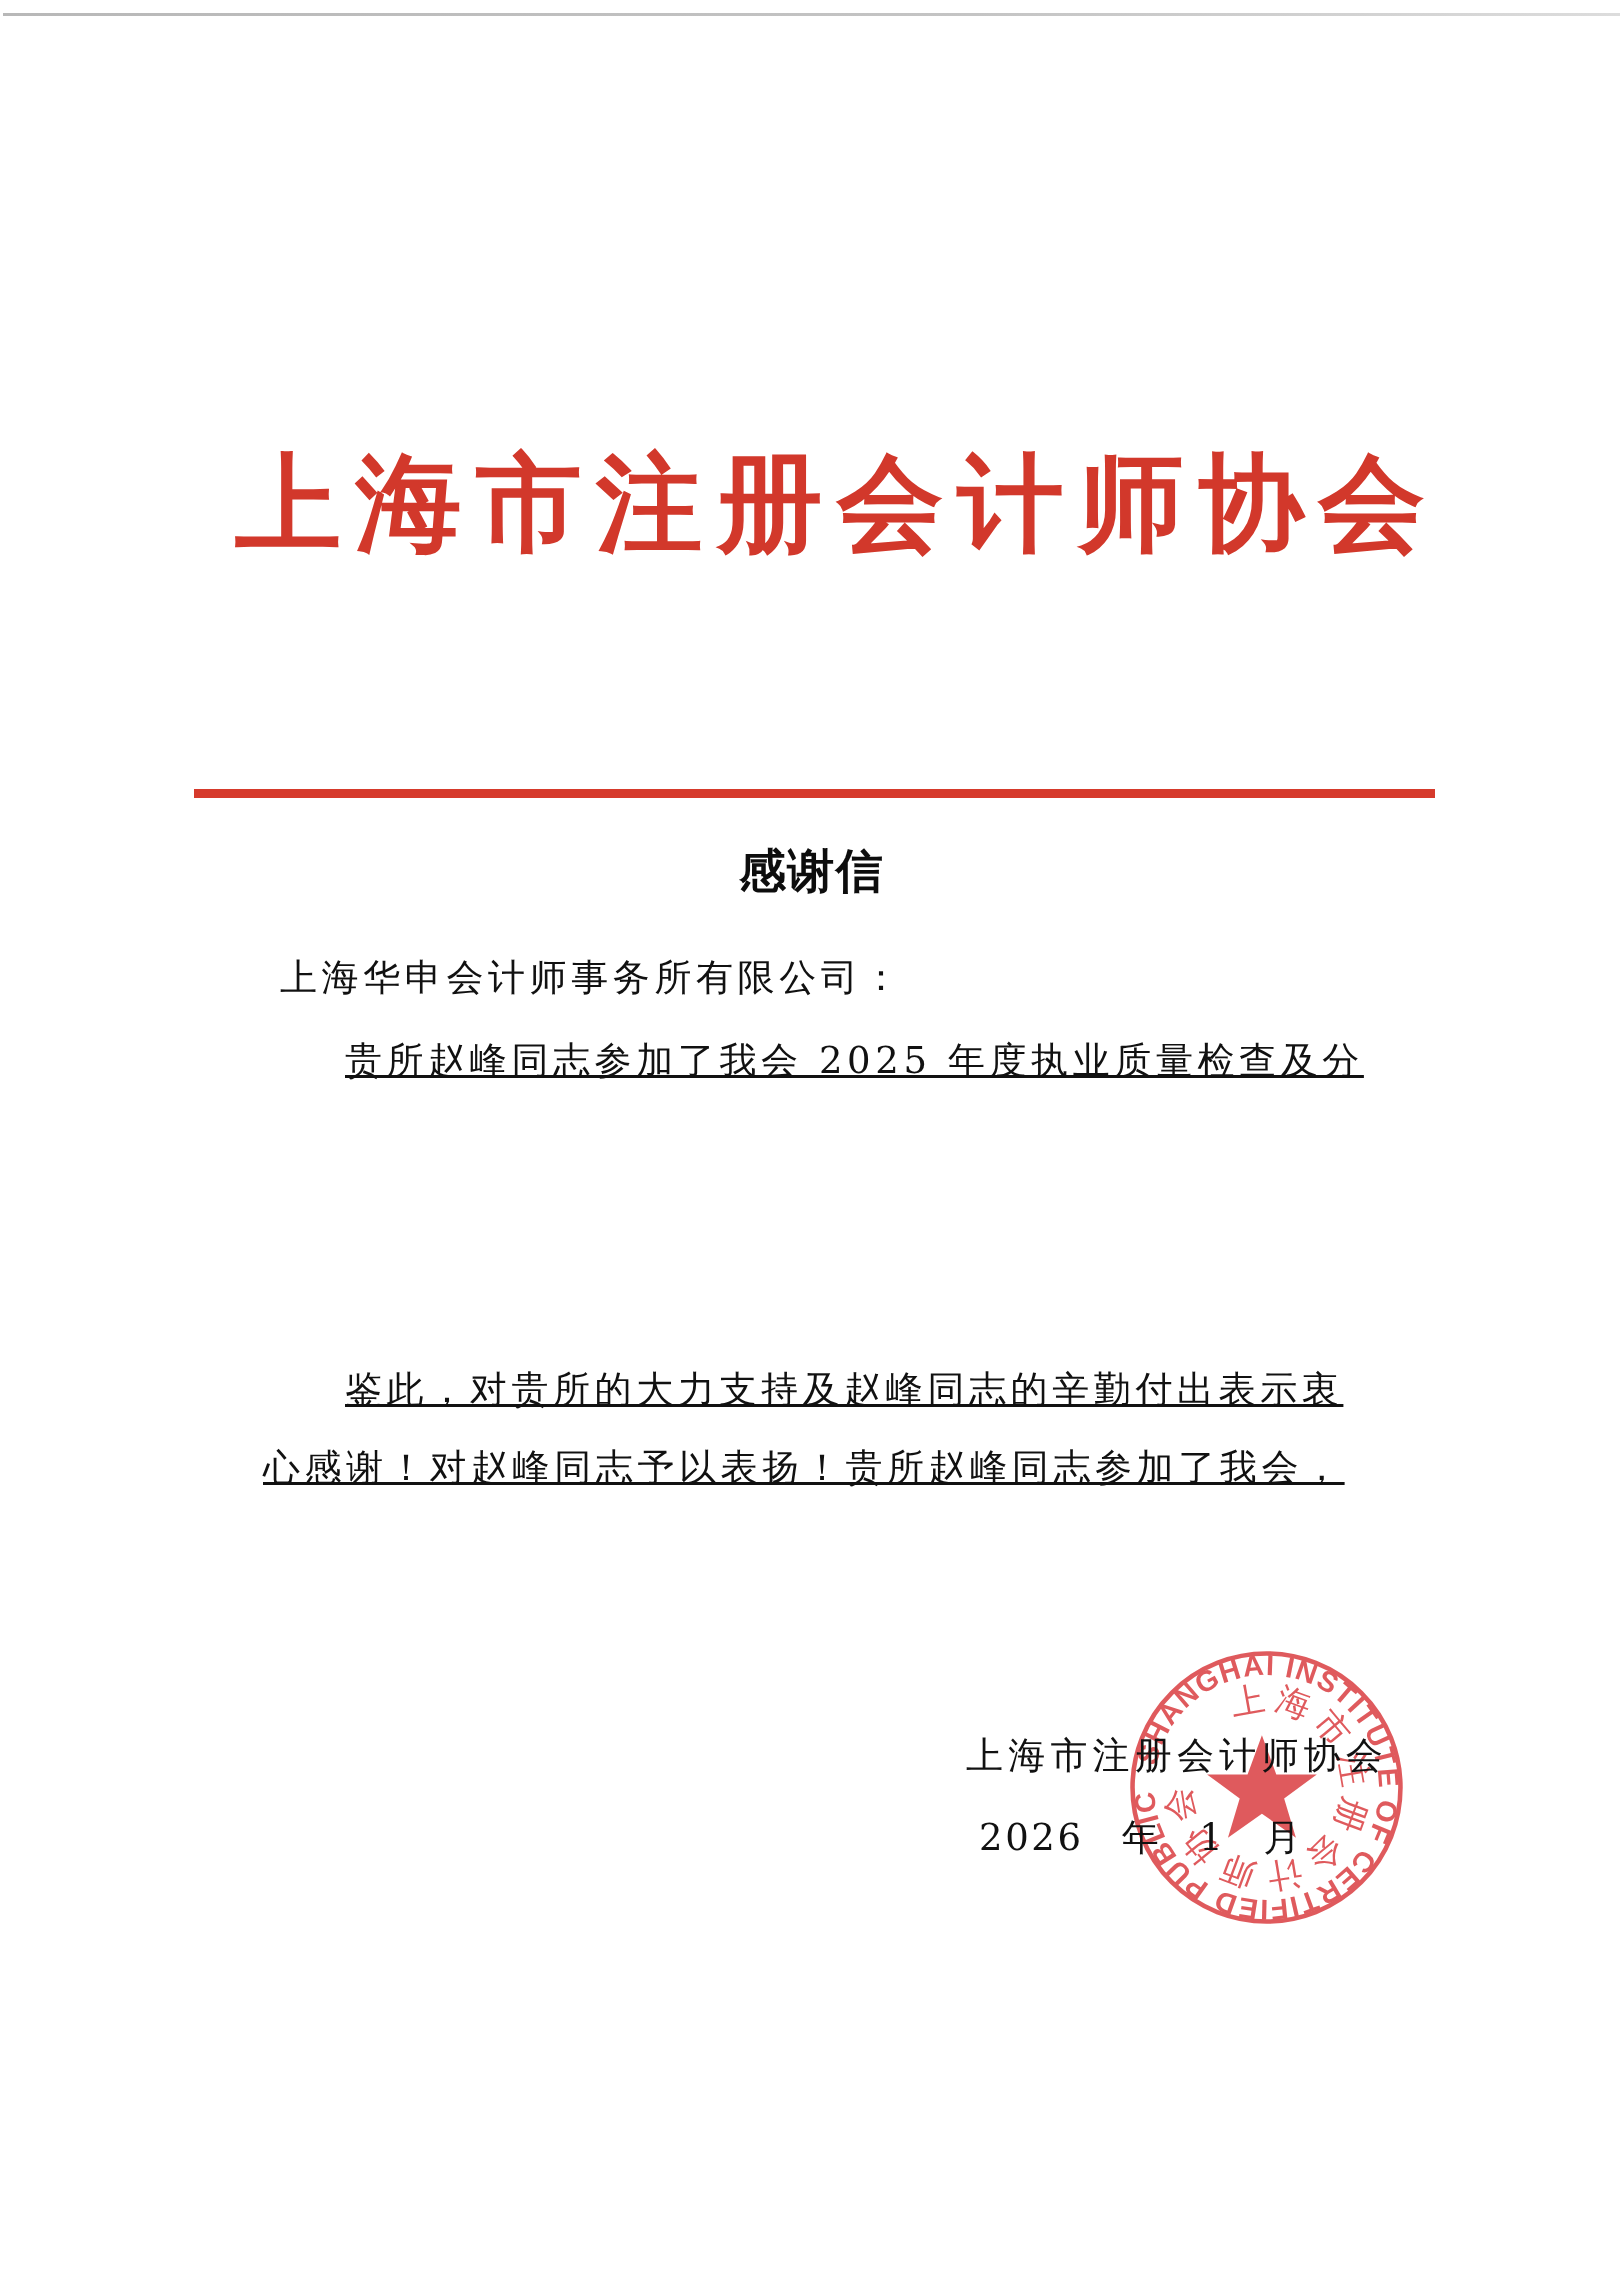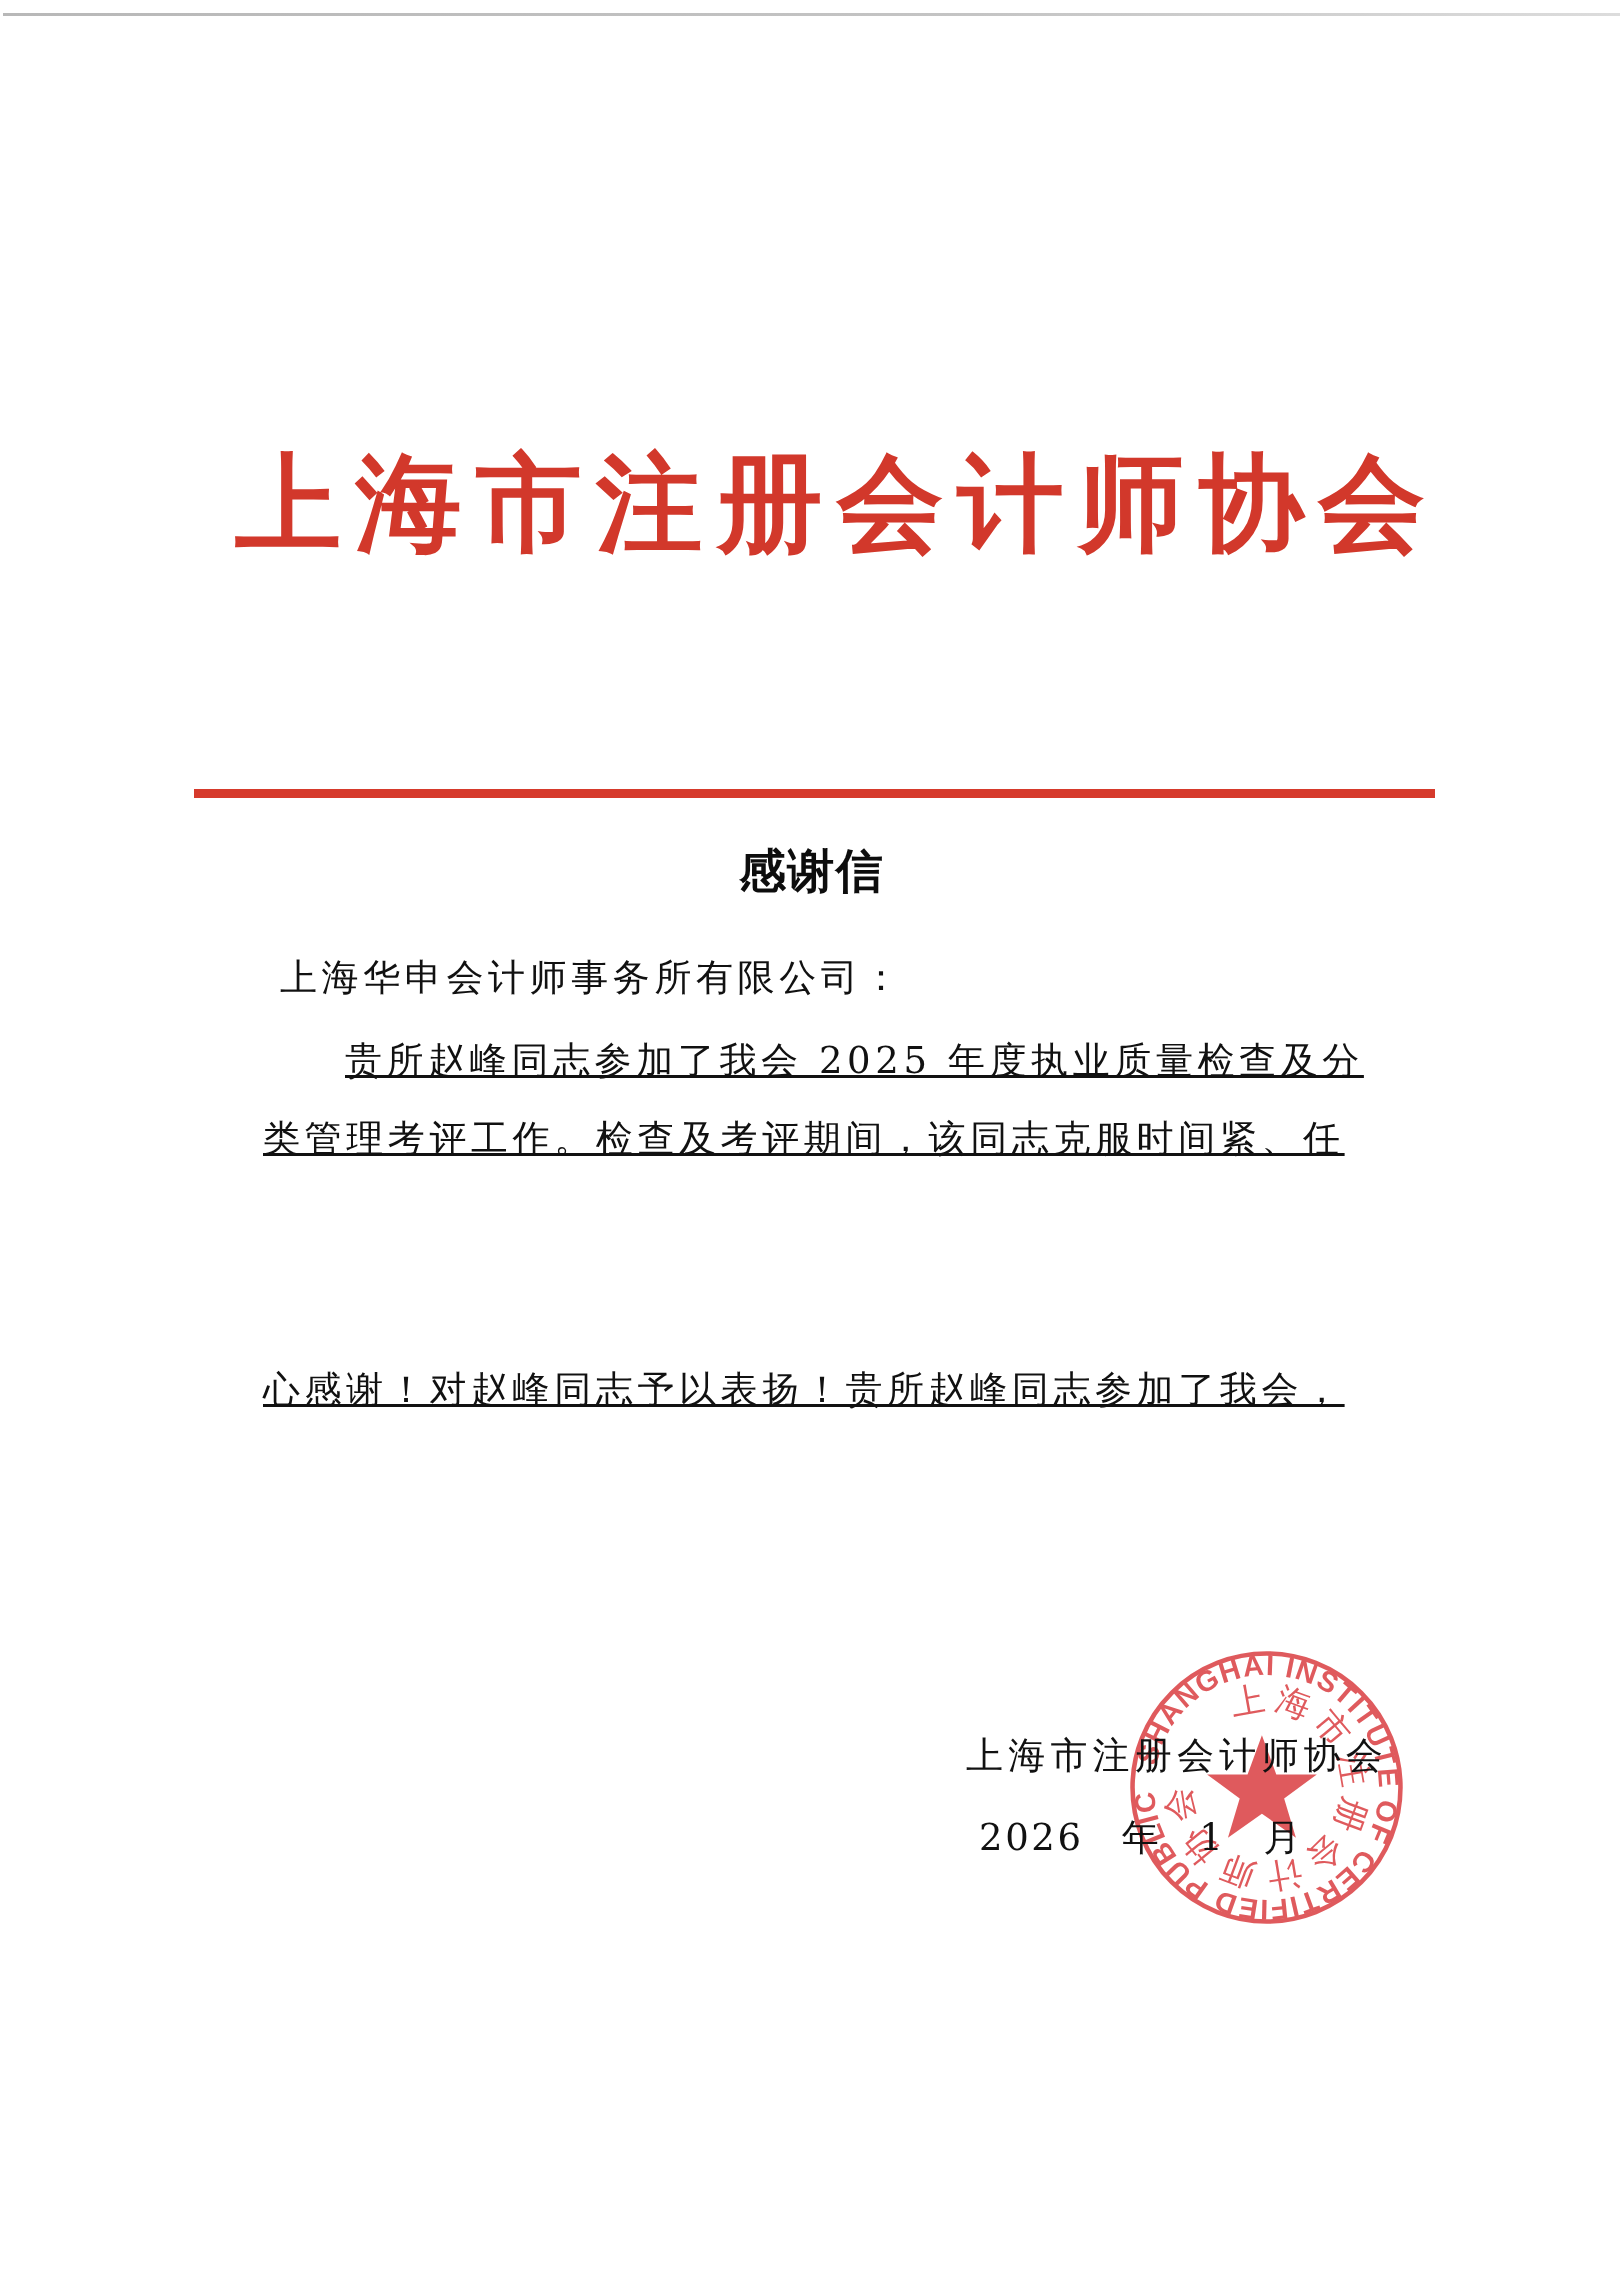--- a/index.html
+++ b/index.html
@@ -121,24 +121,24 @@
 <div class="letterhead">上海市注册会计师协会</div>
 
 <div class="red-rule"></div>
 
 <div class="doc-title">感谢信</div>
 
 <div class="salutation">上海华申会计师事务所有限公司：</div>
 
 <div class="body-text para-1">
   <span class="line indent">贵所赵峰同志参加了我会 2025 年度执业质量检查及分</span>
-  <span class="line">类管理考评工作。检查及考评期间，该同志克服时间紧、任</span>
 </div>
 
 <div class="body-text para-2">
+  <span class="line indent">鉴此，对贵所的大力支持及赵峰同志的辛勤付出表示衷</span>
   <span class="line">心感谢！对赵峰同志予以表扬！贵所赵峰同志参加了我会，</span>
 </div>
 
 <svg class="seal" viewBox="0 0 430 430" xmlns="http://www.w3.org/2000/svg">
   <defs>
     <path id="seal-outer-arc" d="M 215 215 m -172 0 a 172 172 0 1 1 344 0 a 172 172 0 1 1 -344 0"></path>
     <path id="seal-inner-arc" d="M 215 215 m -118 0 a 118 118 0 1 1 236 0 a 118 118 0 1 1 -236 0"></path>
   </defs>
   <circle cx="215" cy="215" r="205" fill="none" stroke="#d9373a" stroke-width="7"></circle>
   <text fill="#d9373a" font-family="Liberation Sans, sans-serif" font-size="44" font-weight="bold" letter-spacing="2">

